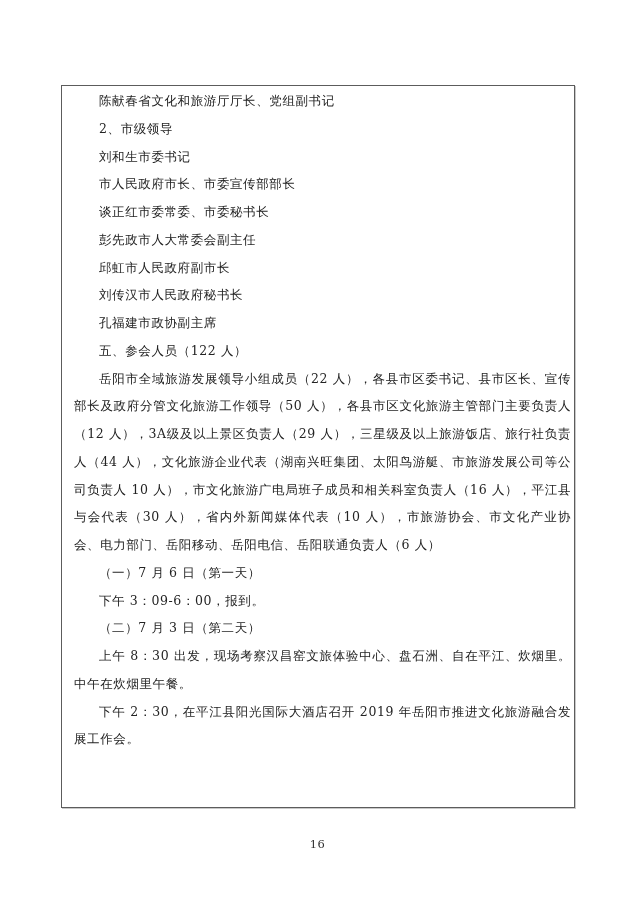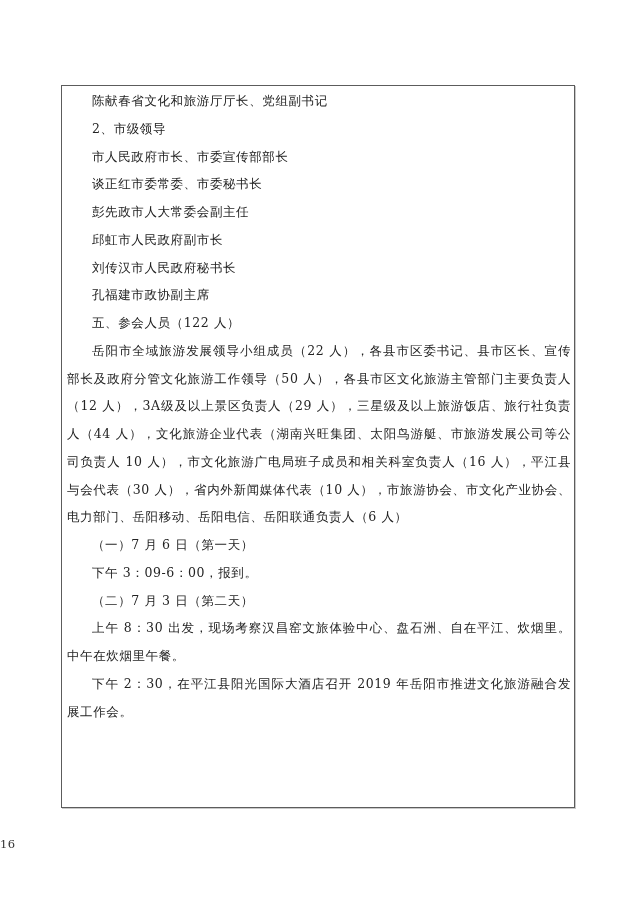--- a/index.html
+++ b/index.html
@@ -21,51 +21,52 @@
   }
   .table-cell {
     position: absolute;
     left: 61px;
     top: 85px;
     width: 514px;
     height: 723px;
     box-sizing: border-box;
     border: 1px solid #5c5c5c;
     box-shadow: 1px 1px 0 #c9c9c9;
-    padding: 1px 3px 0 5px;
+    padding: 1px 3px 0 12px;
     overflow: hidden;
   }
   .table-cell p {
     margin: 0;
     font-size: 12.5px;
     line-height: 27.75px;
     letter-spacing: 0.6px;
     text-indent: 2em;
     text-align: justify;
     word-break: break-all;
   }
   .page-number {
     position: absolute;
     left: 0;
     top: 837px;
     width: 635px;
-    text-align: left;
+    text-align: center;
     font-size: 11.5px;
     color: #333333;
     letter-spacing: 0.5px;
   }
 </style>
 </head>
 <body>
 
 <div class="doc-page">
 
   <div class="table-cell">
     <p>陈献春省文化和旅游厅厅长、党组副书记</p>
     <p>2、市级领导</p>
+    <p>刘和生市委书记</p>
     <p>市人民政府市长、市委宣传部部长</p>
     <p>谈正红市委常委、市委秘书长</p>
     <p>彭先政市人大常委会副主任</p>
     <p>邱虹市人民政府副市长</p>
     <p>刘传汉市人民政府秘书长</p>
     <p>孔福建市政协副主席</p>
     <p>五、参会人员（122 人）</p>
     <p>岳阳市全域旅游发展领导小组成员（22 人），各县市区委书记、县市区长、宣传部长及政府分管文化旅游工作领导（50 人），各县市区文化旅游主管部门主要负责人（12 人），3A级及以上景区负责人（29 人），三星级及以上旅游饭店、旅行社负责人（44 人），文化旅游企业代表（湖南兴旺集团、太阳鸟游艇、市旅游发展公司等公司负责人 10 人），市文化旅游广电局班子成员和相关科室负责人（16 人），平江县与会代表（30 人），省内外新闻媒体代表（10 人），市旅游协会、市文化产业协会、电力部门、岳阳移动、岳阳电信、岳阳联通负责人（6 人）</p>
     <p>（一）7 月 6 日（第一天）</p>
     <p>下午 3：09-6：00，报到。</p>

